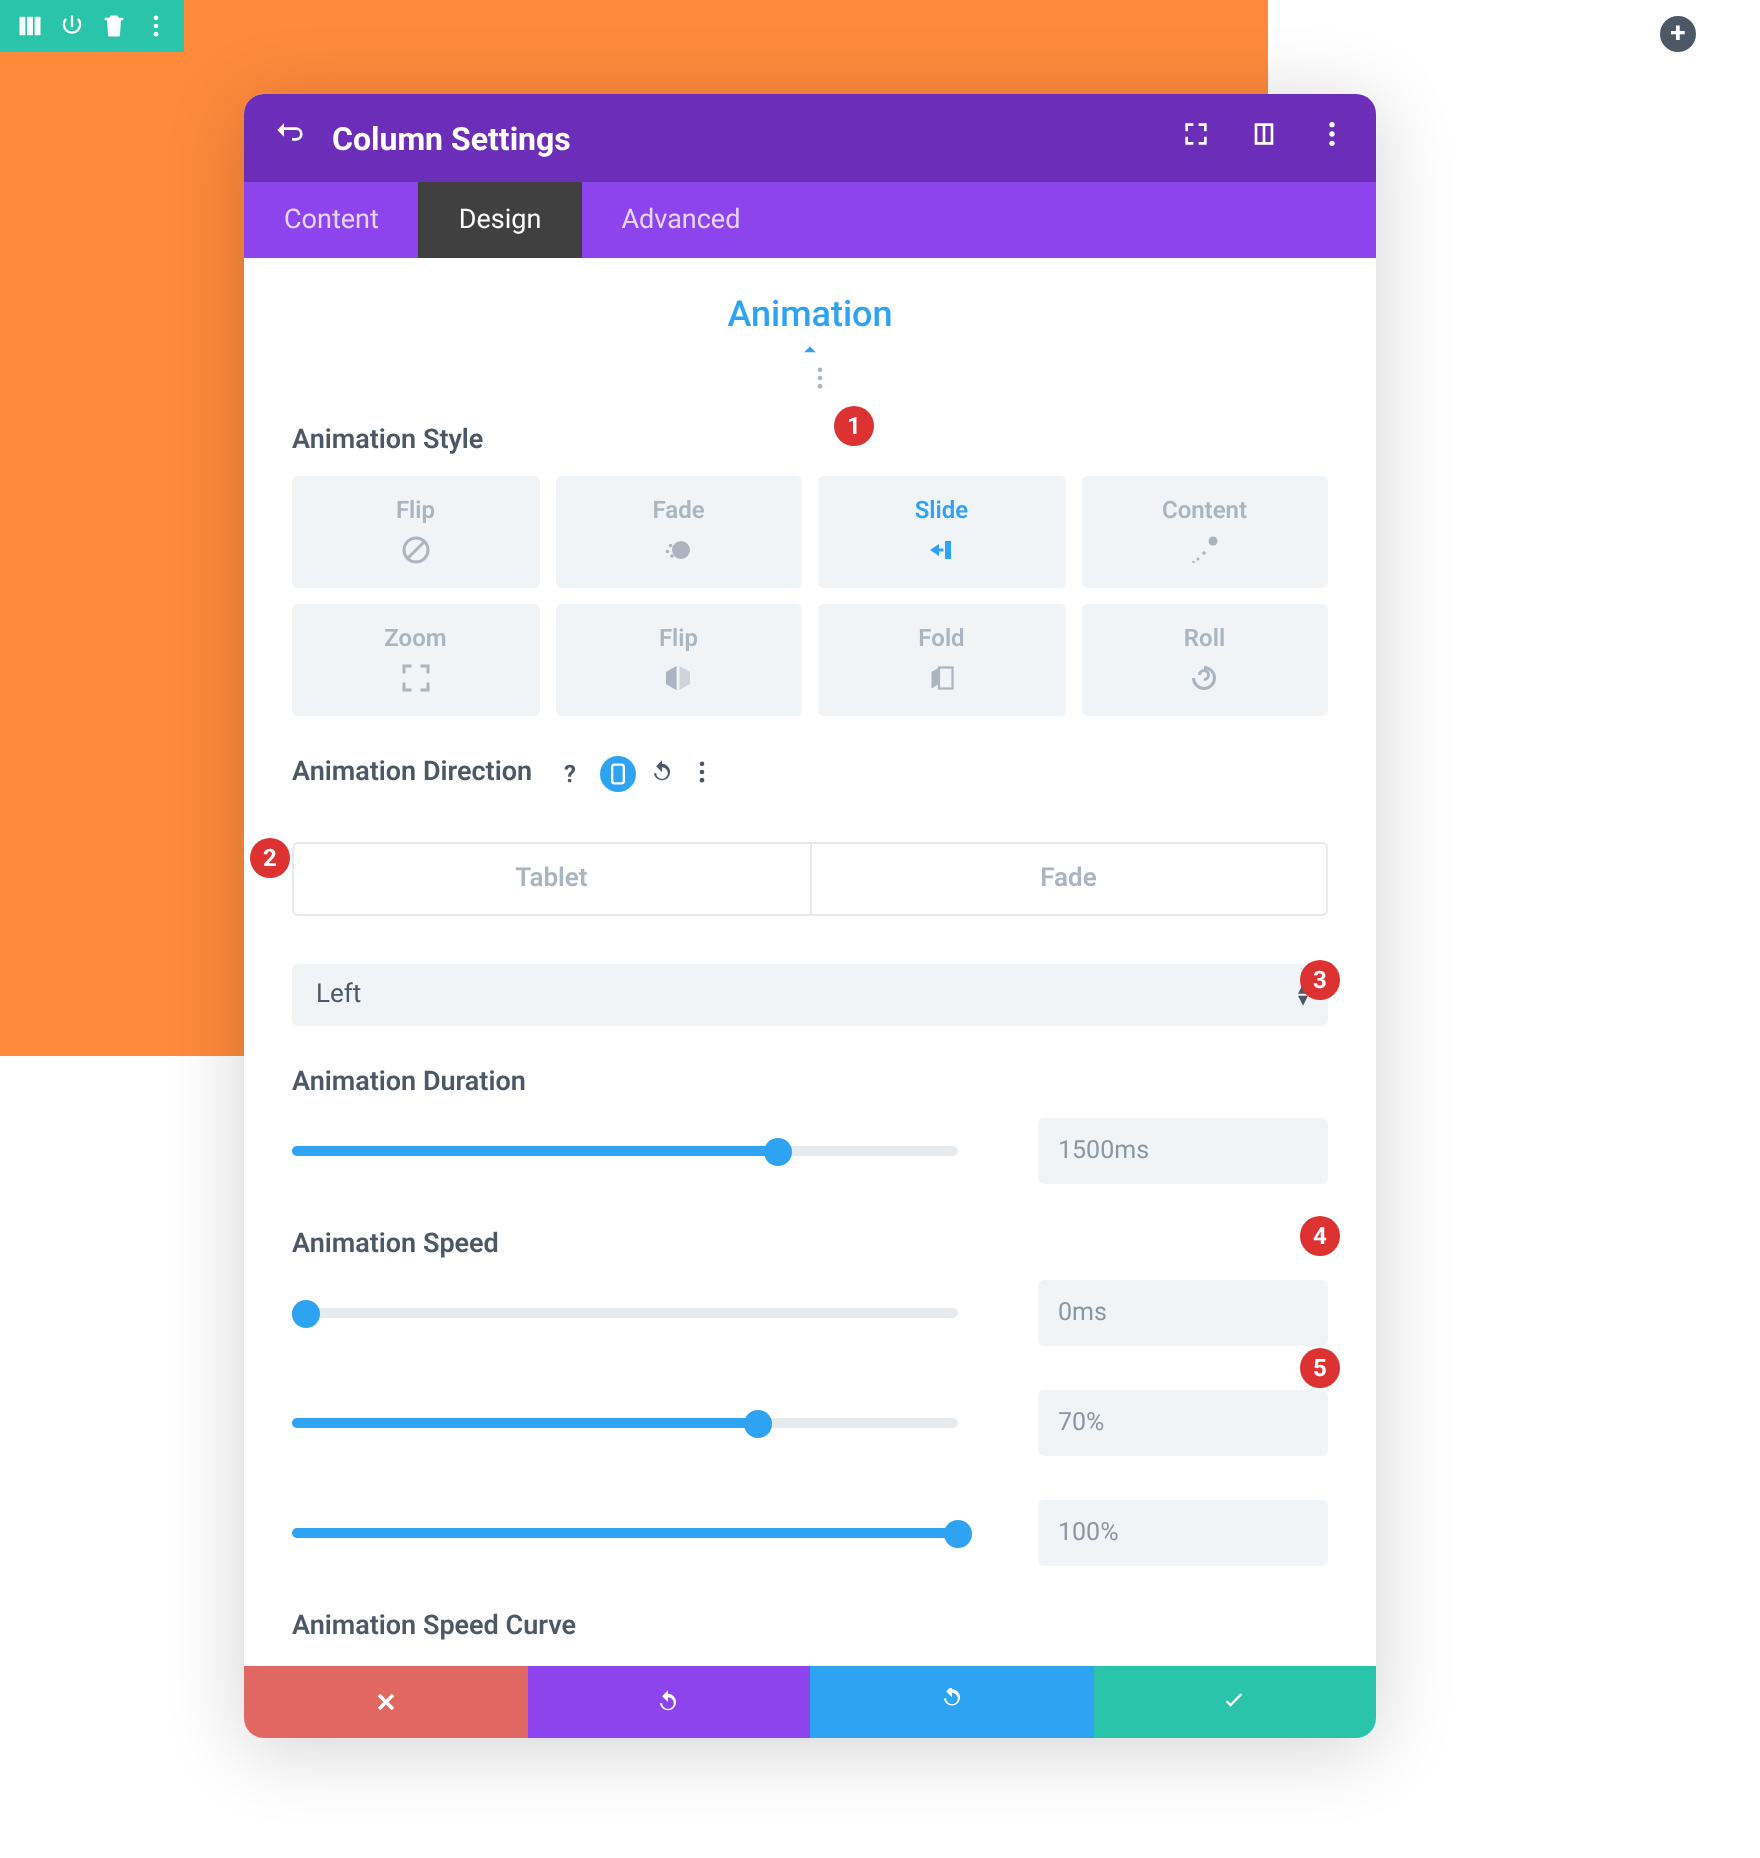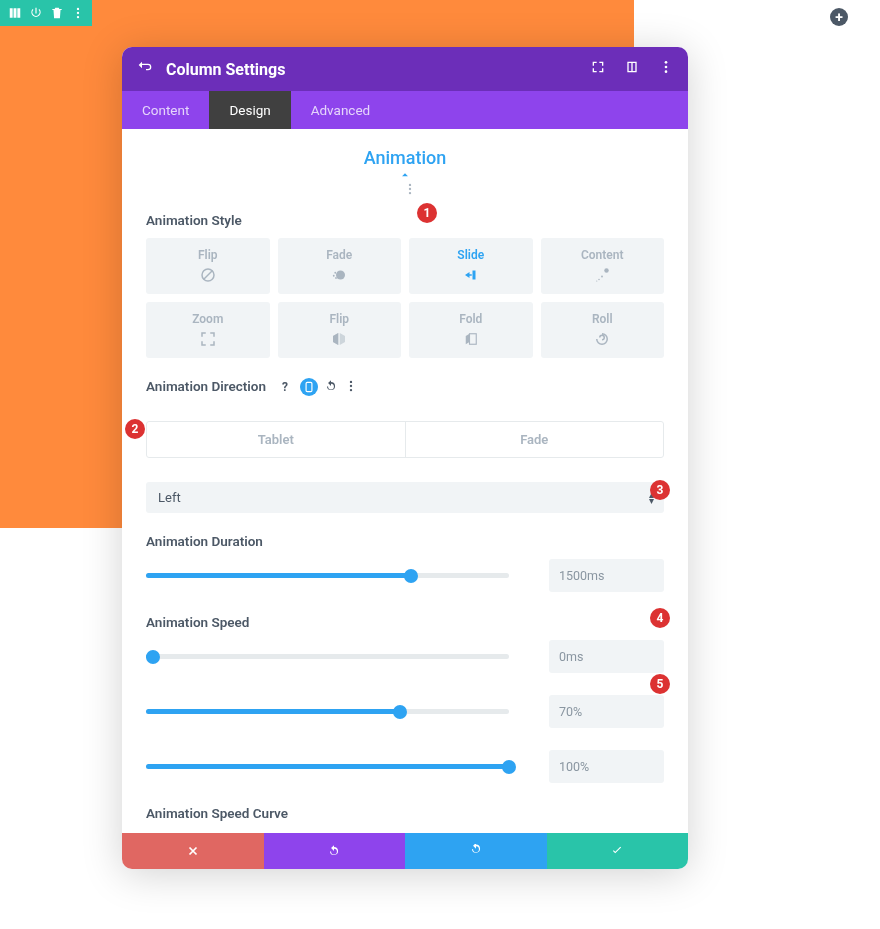--- a/index.html
+++ b/index.html
@@ -51,21 +51,21 @@
 .device-tabs .dtab:last-child { border-right: none; }
 .device-tabs .dtab.active { color: #2ea3f2; }
 
 .select-box { background: #f1f4f6; border-radius: 3px; padding: 8px 12px; font-size: 13px; color: #4c5866; position: relative; margin-bottom: 20px; }
 .select-box .arrows { position: absolute; right: 10px; top: 50%; transform: translateY(-50%); font-size: 10px; color: #4c5866; line-height: 0.6; }
 
 .slider-row { display: flex; align-items: center; gap: 40px; margin-bottom: 22px; }
 .slider-track { flex: 1; height: 5px; background: #e6eaec; border-radius: 3px; position: relative; }
 .slider-fill { position: absolute; height: 100%; background: #2ea3f2; border-radius: 3px; left: 0; }
 .slider-thumb { position: absolute; width: 14px; height: 14px; background: #2ea3f2; border-radius: 50%; top: 50%; transform: translate(-50%, -50%); }
-.slider-value { width: 115px; background: #f1f4f6; border-radius: 3px; padding: 9px 10px; font-size: 12.5px; color: #8a96a1; }
+.slider-value { width: 145px; background: #f1f4f6; border-radius: 3px; padding: 9px 10px; font-size: 12.5px; color: #8a96a1; }
 
 .callout { position: absolute; width: 20px; height: 20px; border-radius: 50%; background: #dc3232; color: #fff; font-size: 12px; font-weight: 700; display: flex; align-items: center; justify-content: center; z-index: 5; }
 
 .modal-footer { position: absolute; bottom: 0; left: 0; right: 0; height: 36px; display: flex; }
 .modal-footer .fbtn { flex: 1; display: flex; align-items: center; justify-content: center; }
 .modal-footer .fbtn svg { width: 14px; height: 14px; fill: #fff; }
 .fbtn.red { background: #e06762; }
 .fbtn.purple { background: #8e44ec; }
 .fbtn.blue { background: #2ea3f2; }
 .fbtn.green { background: #29c4a9; }

